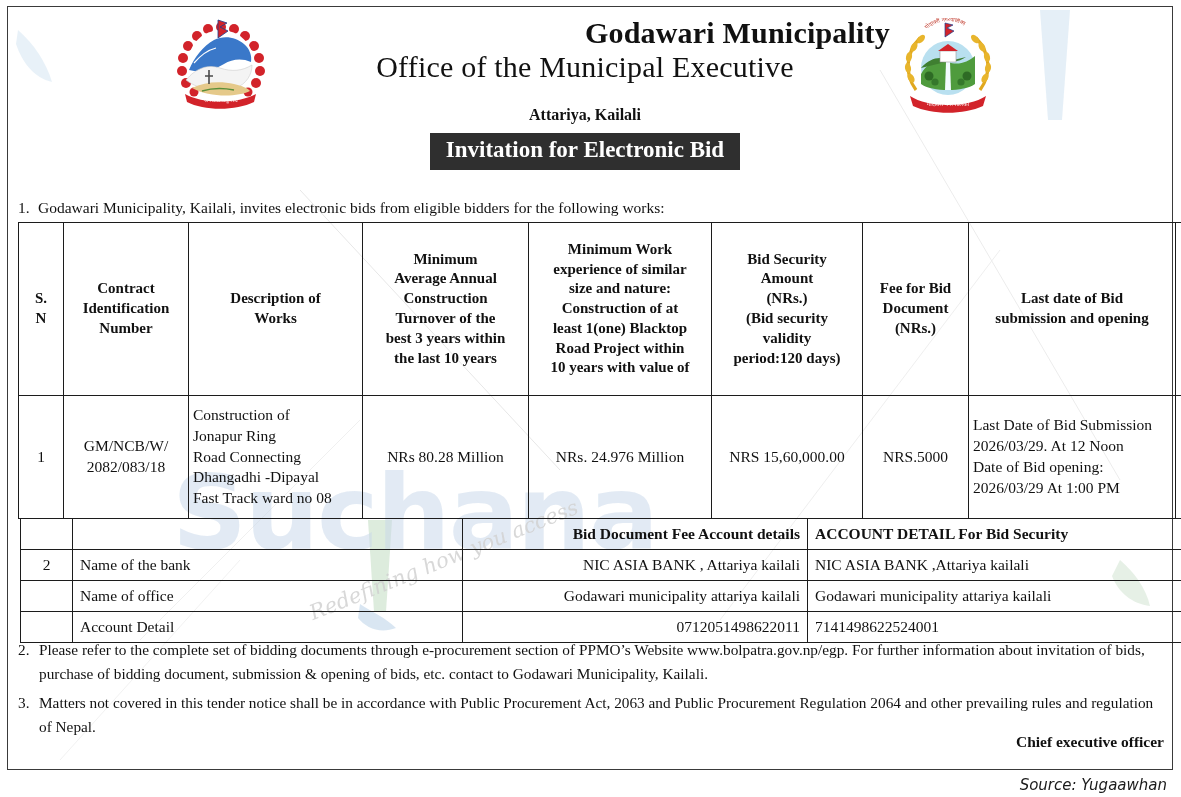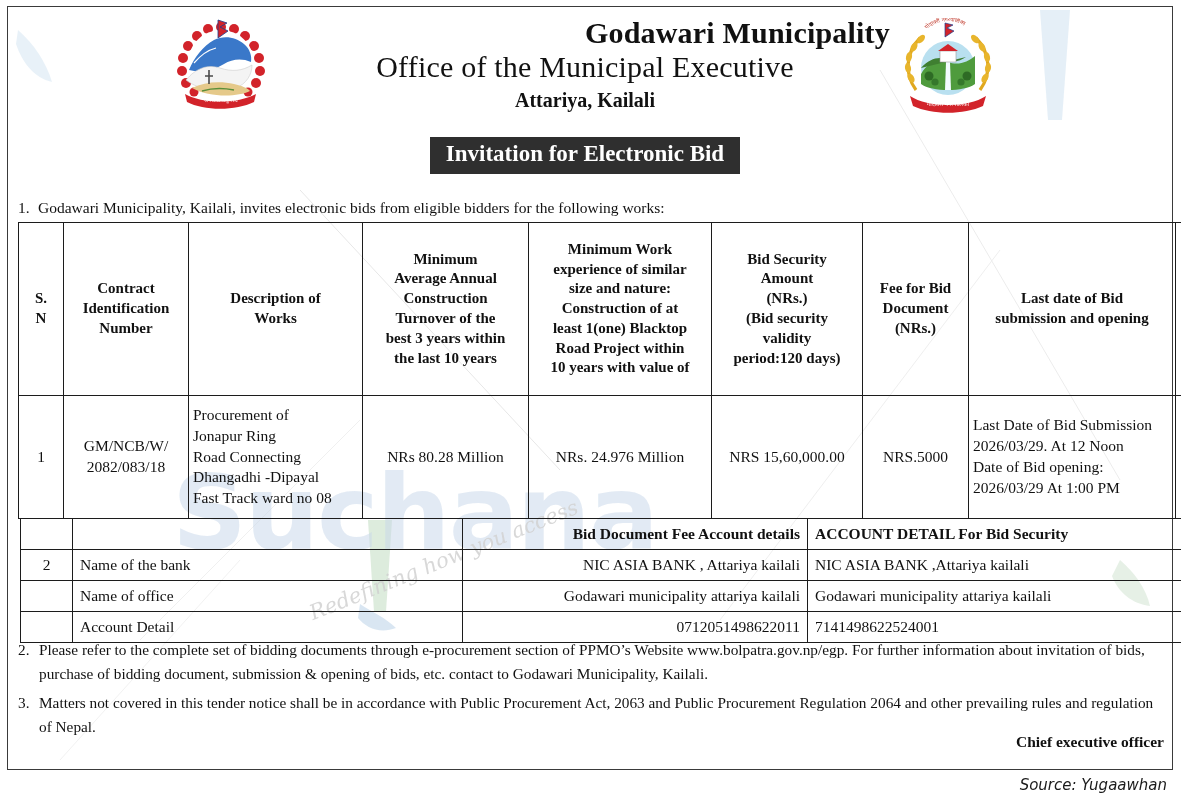--- a/index.html
+++ b/index.html
@@ -105,26 +105,26 @@
     letter-spacing: 0.2px;
     text-align: right;
   }
   .title-line2 {
     font-size: 30px;
     font-weight: normal;
     line-height: 1.12;
     letter-spacing: 0.2px;
   }
   .subtitle {
-    font-size: 20px;
-    font-weight: bold;
-    margin-top: 6px;
+    font-size: 16px;
+    font-weight: bold;
+    margin-top: 23px;
   }
   .banner-wrap {
-    margin-top: 25px;
+    margin-top: 9px;
     display: flex;
     justify-content: center;
   }
   .banner {
     background: #2f2f2f;
     color: #ffffff;
     font-size: 23px;
     font-weight: bold;
     padding: 4px 16px 6px 16px;
     display: inline-block;
@@ -464,21 +464,21 @@
     <tr>
       <td class="c-sn">1</td>
       <td class="c-cid">
         <span class="cell-lines">
           <span>GM/NCB/W/</span>
           <span>2082/083/18</span>
         </span>
       </td>
       <td class="c-desc">
         <span class="cell-lines">
-          <span>Procurement of</span>
+          <span>Construction of</span>
           <span>Jonapur Ring</span>
           <span>Road Connecting</span>
           <span>Dhangadhi -Dipayal</span>
           <span>Fast Track ward no 08</span>
         </span>
       </td>
       <td class="c-turn">NRs 80.28 Million</td>
       <td class="c-exp">NRs. 24.976 Million</td>
       <td class="c-sec">NRS 15,60,000.00</td>
       <td class="c-fee">NRS.5000</td>

